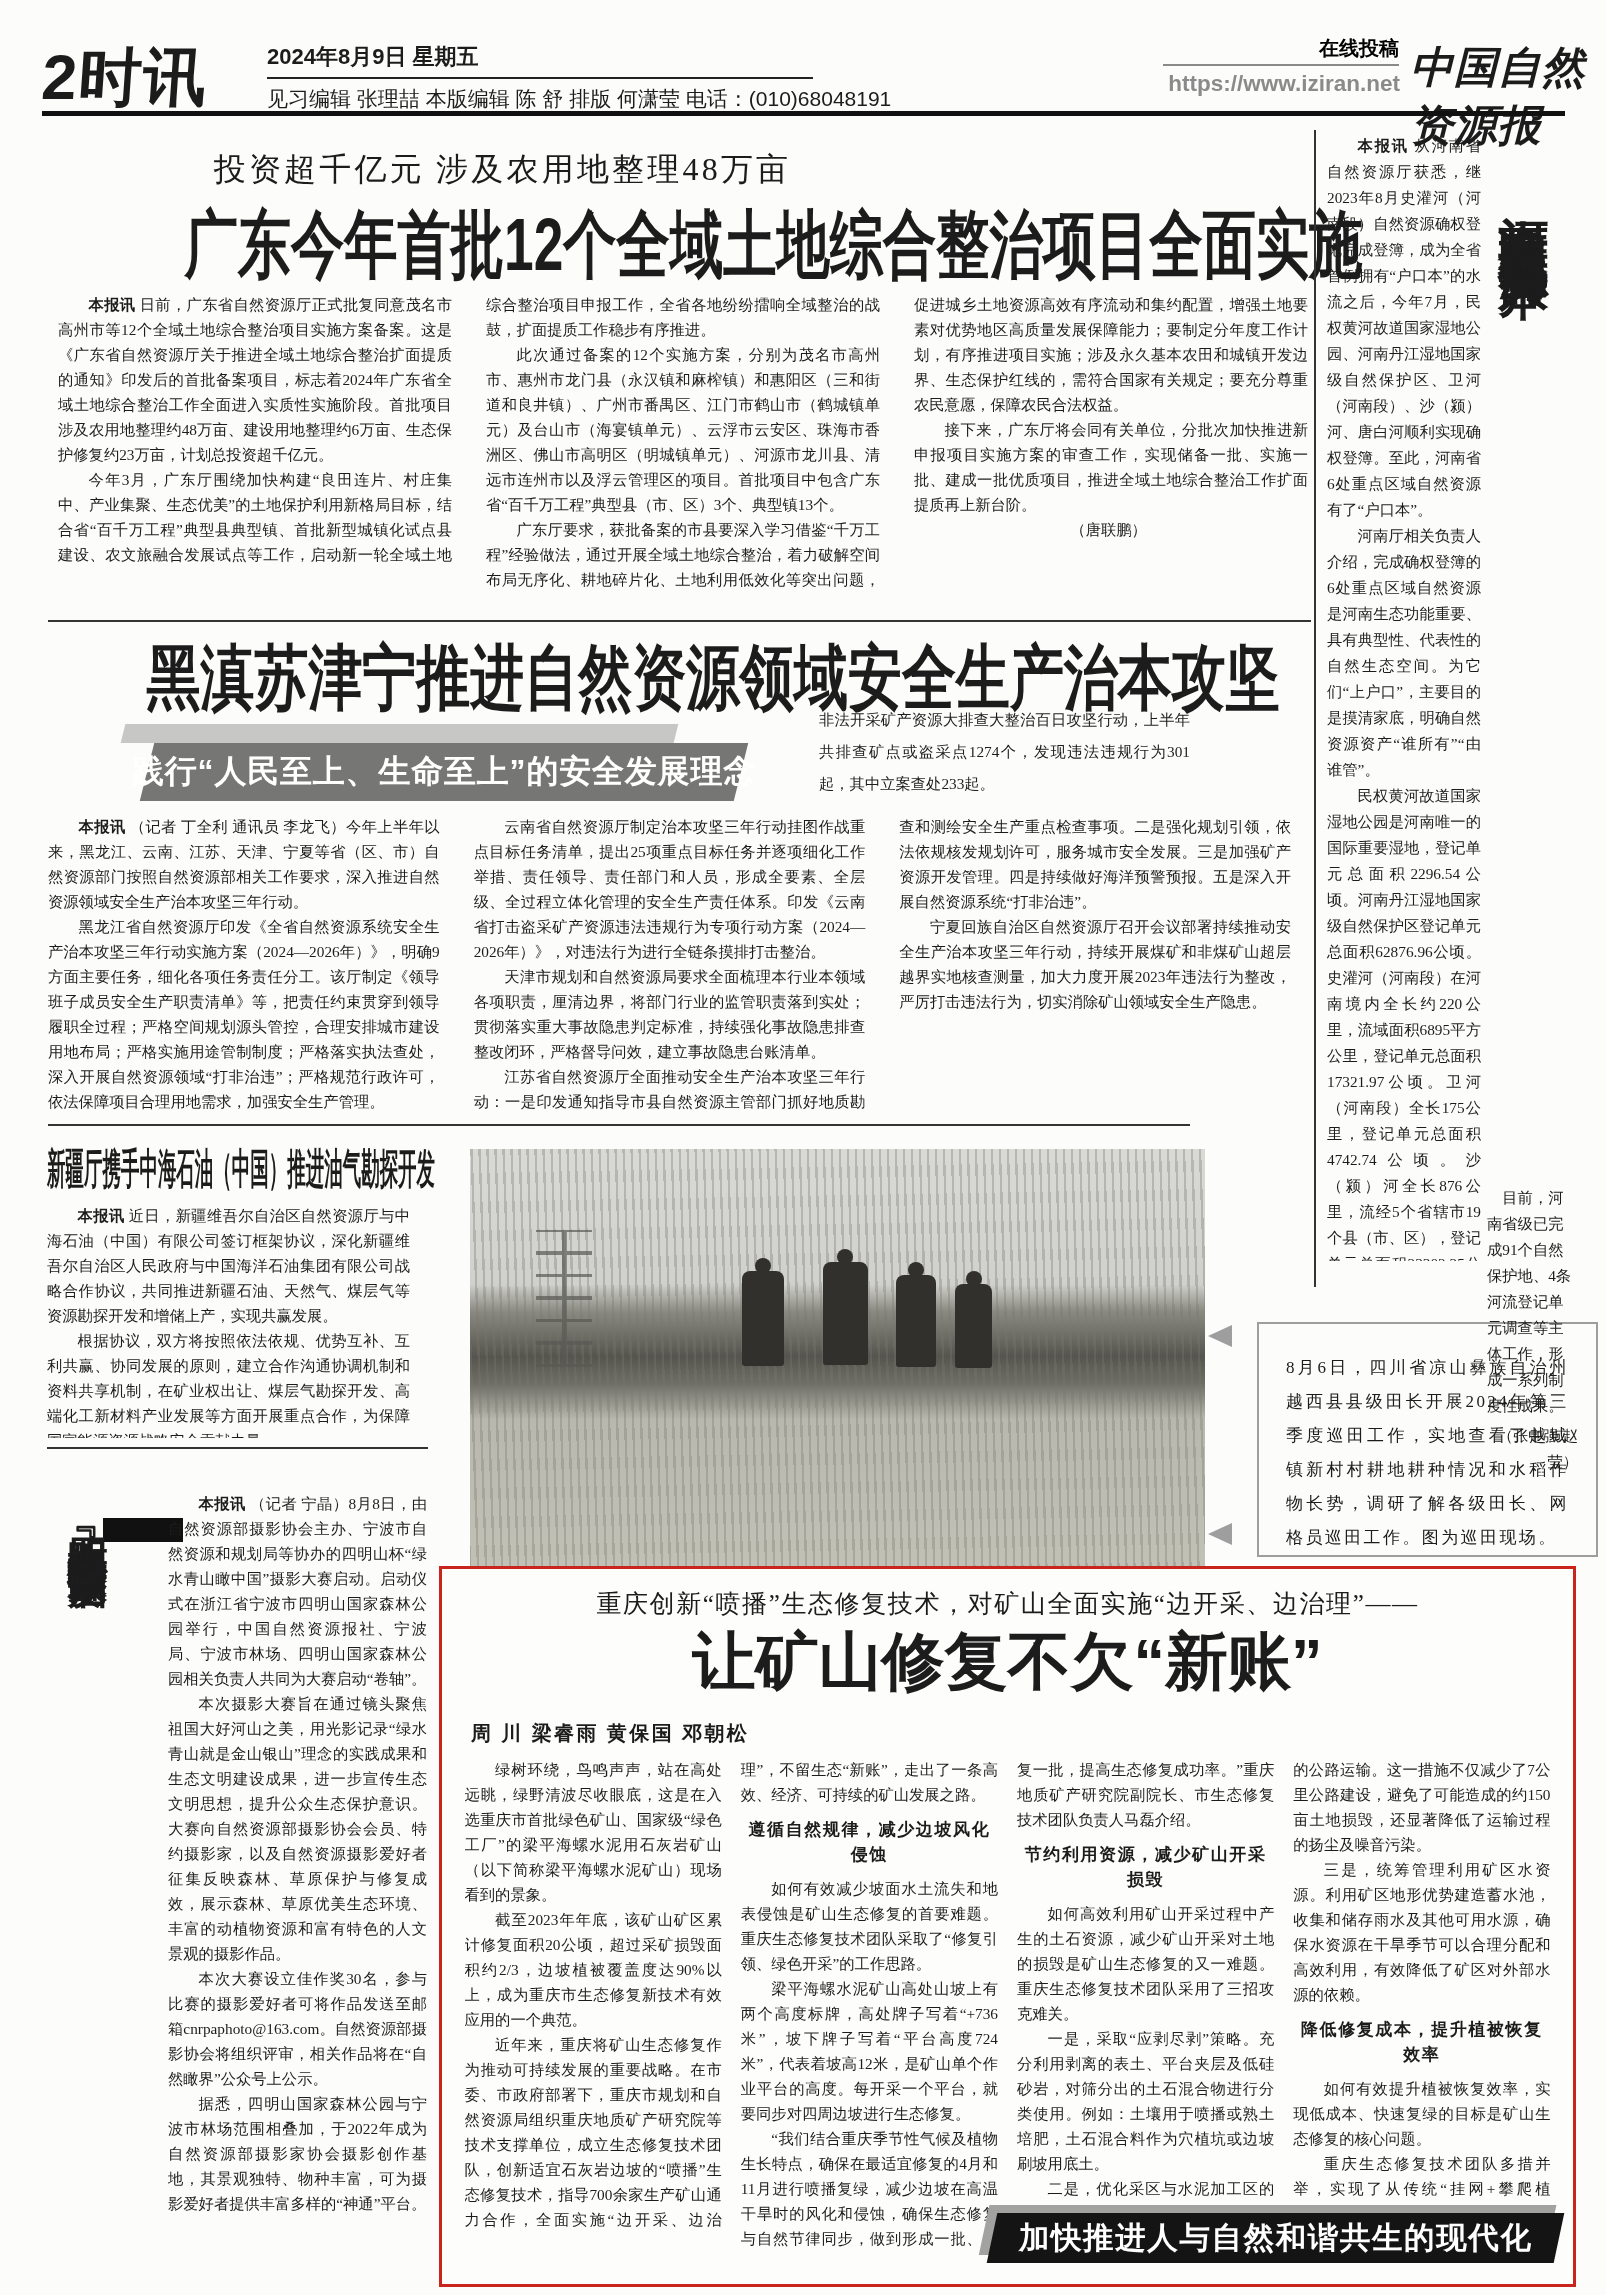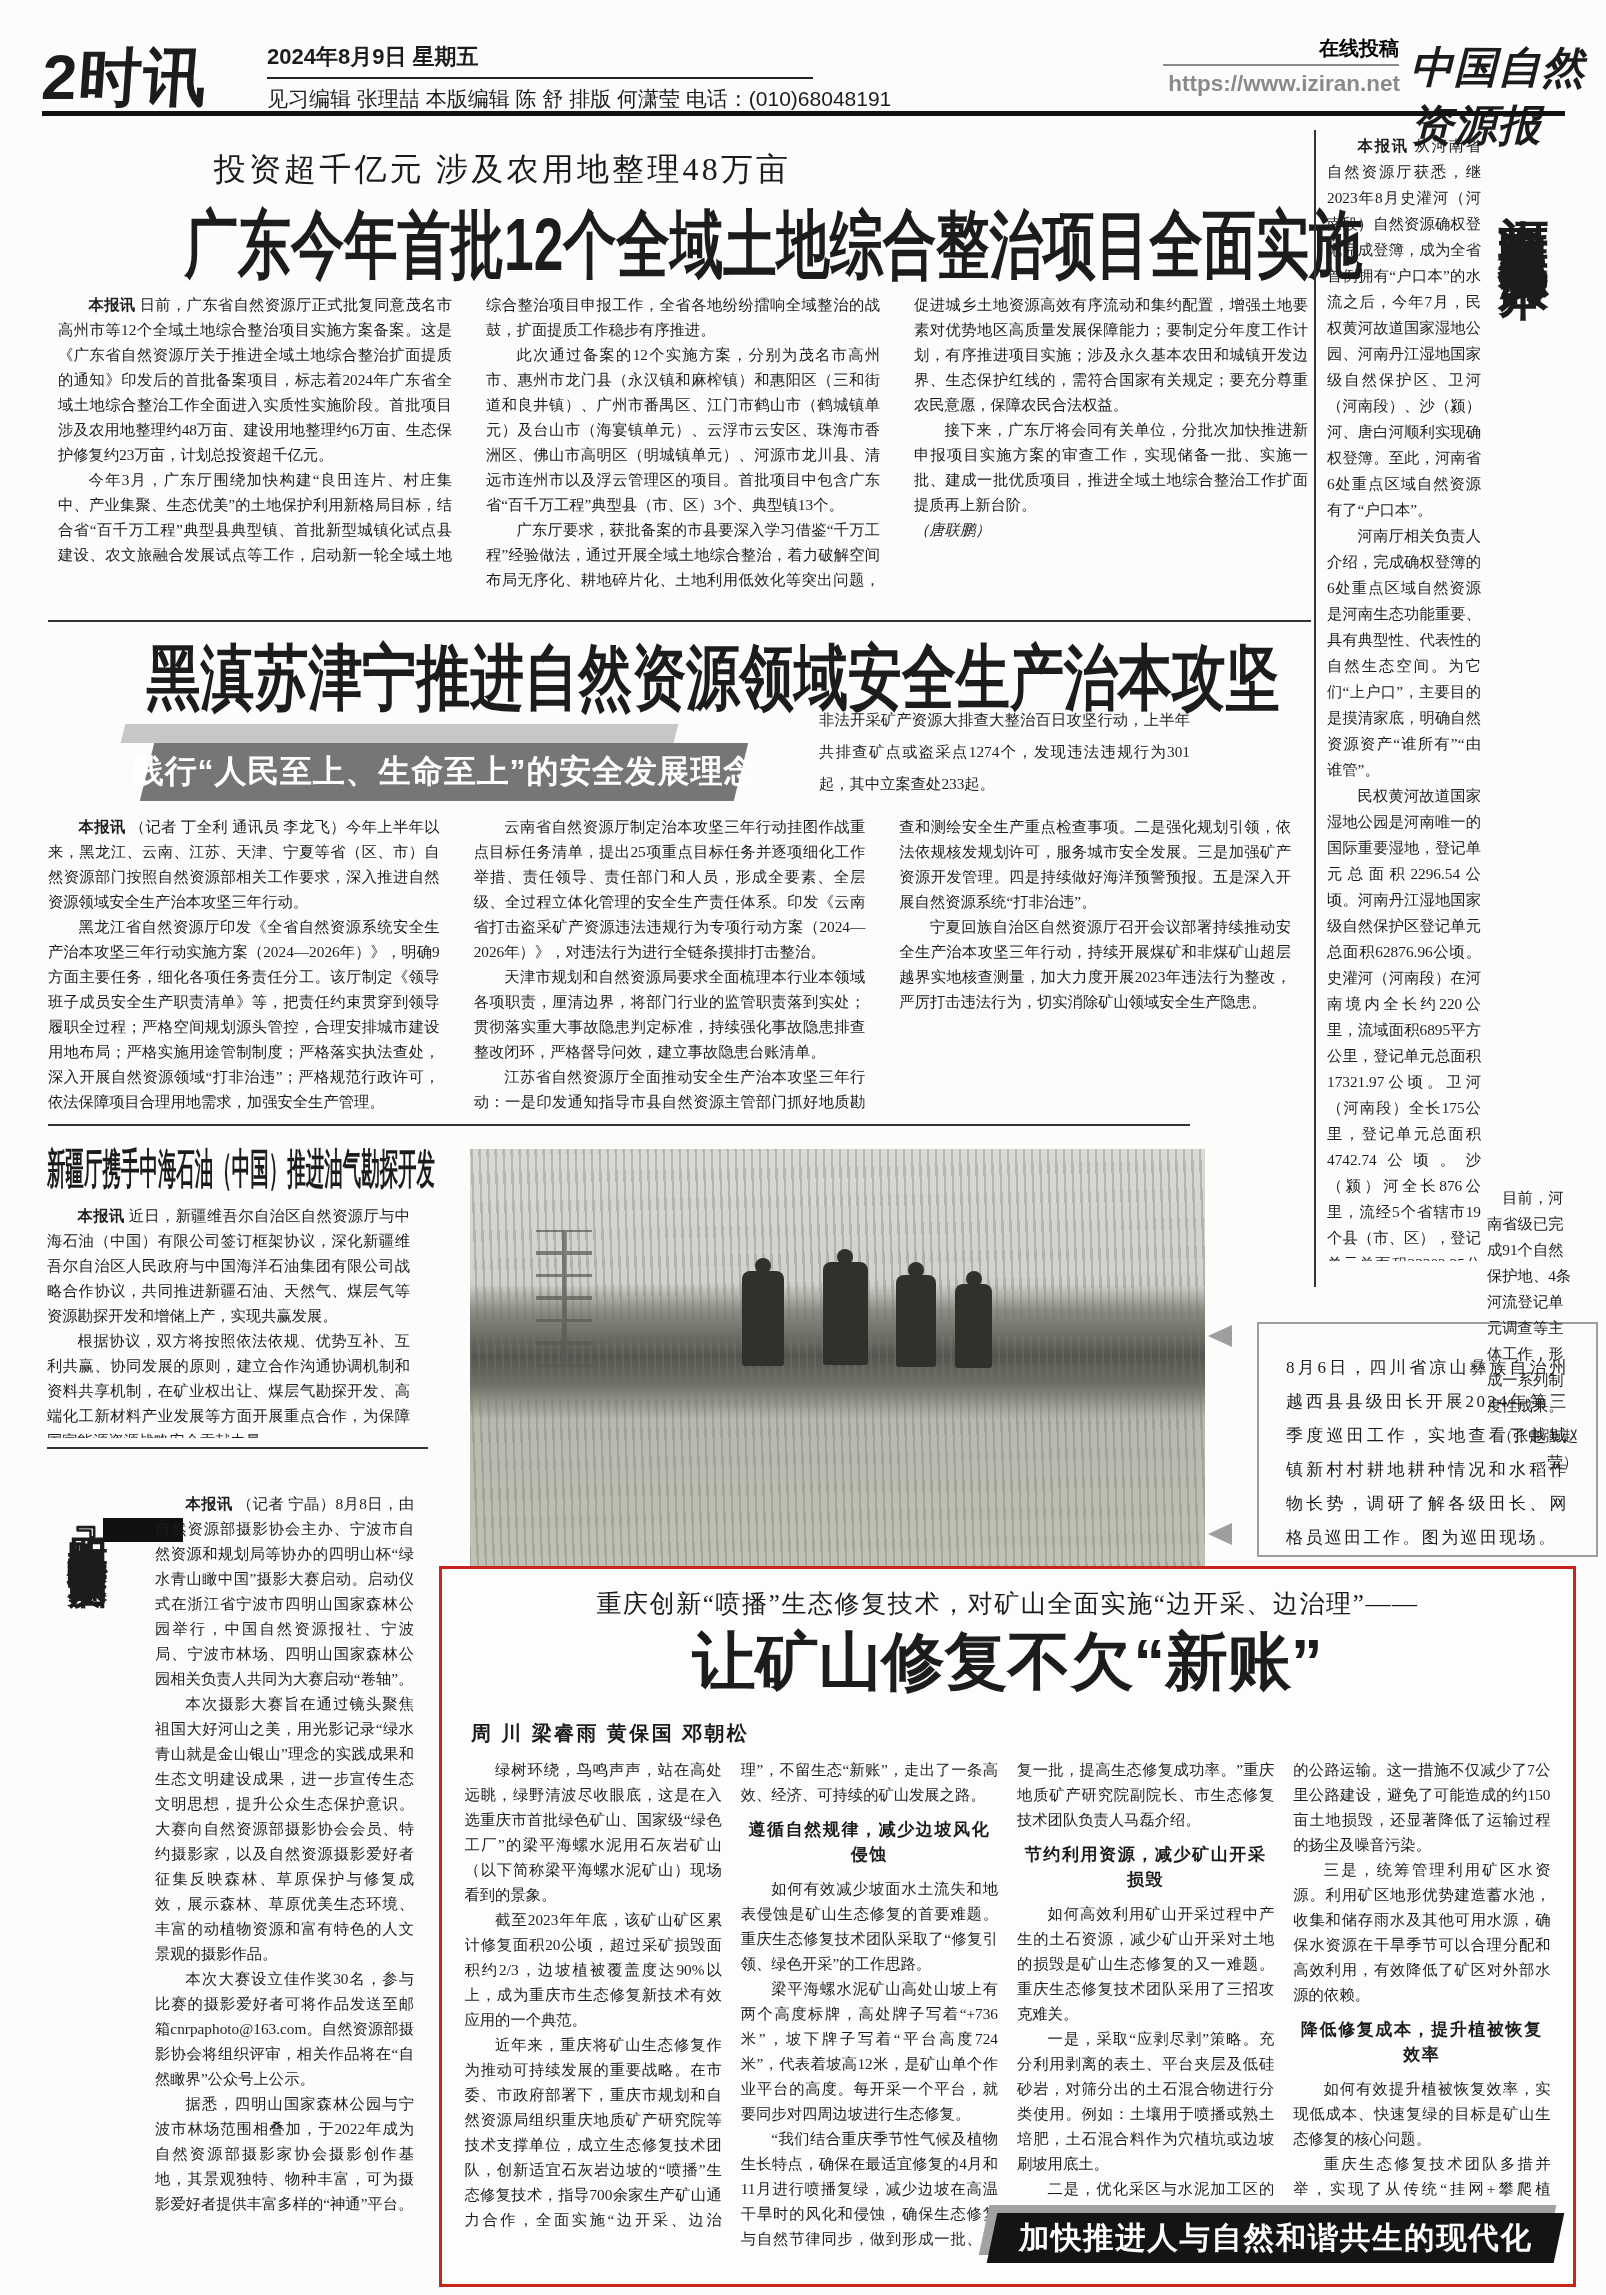--- a/index.html
+++ b/index.html
@@ -18,21 +18,21 @@
   .hdr-url{left:1149px;top:71px;width:251px;text-align:right;font-size:22.5px;font-weight:bold;color:#8a8a8a;
            font-family:"Liberation Sans",sans-serif;}
   .masthead{left:1410px;top:39px;font-size:43px;font-weight:bold;letter-spacing:0.8px;font-style:italic;}
   .hdr-thick{left:42px;top:111px;width:1523px;height:4.8px;background:#111;}
   
   .hrule{height:1.6px;background:#333;}
   .vrule{width:1.6px;background:#333;}
   
   .bodytext{font-size:15.3px;line-height:25px;text-align:justify;overflow:hidden;}
   .bodytext p.para{margin:0;text-indent:2em;}
-  .bodytext p.sign{margin:0;text-align:left;padding-right:4.8px;font-style:italic;}
+  .bodytext p.sign{margin:0;text-align:center;padding-right:4.8px;}
   .cols3{column-count:3;column-gap:34px;column-fill:auto;}
   .cols4{column-count:4;column-gap:19px;column-fill:auto;}
   .bodytext h4{margin:9.6px 0;font-size:17px;text-align:center;letter-spacing:1.6px;
                font-family:"Liberation Sans",sans-serif;}
   
   .a1-kicker{left:141px;top:148px;width:723px;text-align:center;font-size:32px;letter-spacing:3.2px;}
   .a1-headline{left:0;top:196px;width:1317px;text-align:center;white-space:nowrap;
                font-family:"Liberation Sans",sans-serif;font-weight:bold;font-size:74px;
                transform:scaleX(.72);transform-origin:center;}
   .a1-body{left:58px;top:292px;width:1250px;height:320px;}
@@ -75,21 +75,21 @@
   
   .henan-col{left:1327px;top:133px;width:154px;height:1128px;font-size:15.3px;line-height:26px;}
   .henan-headline{left:1491px;top:177px;height:1028px;writing-mode:vertical-rl;
                   font-weight:bold;font-size:50px;letter-spacing:3.2px;white-space:nowrap;}
   .henan-tail{left:1483px;top:1181px;width:95px;height:104px;font-size:15.3px;line-height:26px;}
   
   .contest-headline{left:61px;top:1507px;height:771px;writing-mode:vertical-rl;
                     font-family:"Liberation Sans",sans-serif;font-weight:bold;font-size:40px;
                     letter-spacing:1.6px;white-space:nowrap;}
   .contest-bar{left:103px;top:1518px;width:80px;height:24px;background:#111;}
-  .contest-body{left:155px;top:1491px;width:259px;height:792px;}
+  .contest-body{left:168px;top:1491px;width:259px;height:792px;}
   
   .redbox{left:439px;top:1566px;width:1137px;height:721px;border:3.2px solid #c9251c;box-sizing:border-box;background:#fdfdfb;}
   .mine-kicker{position:absolute;left:0;top:17.7px;width:100%;text-align:center;font-size:25px;letter-spacing:1.6px;}
   .mine-headline{position:absolute;left:0;top:50px;width:100%;text-align:center;white-space:nowrap;
                  font-family:"Liberation Sans",sans-serif;font-weight:bold;font-size:63px;}
   .mine-byline{position:absolute;left:29px;top:151px;font-weight:bold;font-size:20px;letter-spacing:2.4px;
                font-family:"Liberation Sans",sans-serif;}
   .mine-body{position:absolute;left:22.5px;top:188px;width:1086px;height:519px;}
   .mine-banner{position:absolute;right:14.5px;bottom:21px;width:567px;height:50px;background:#141414;
                transform:skewX(-12deg);box-shadow:-9.6px -8px 0 #a2a2a0;

